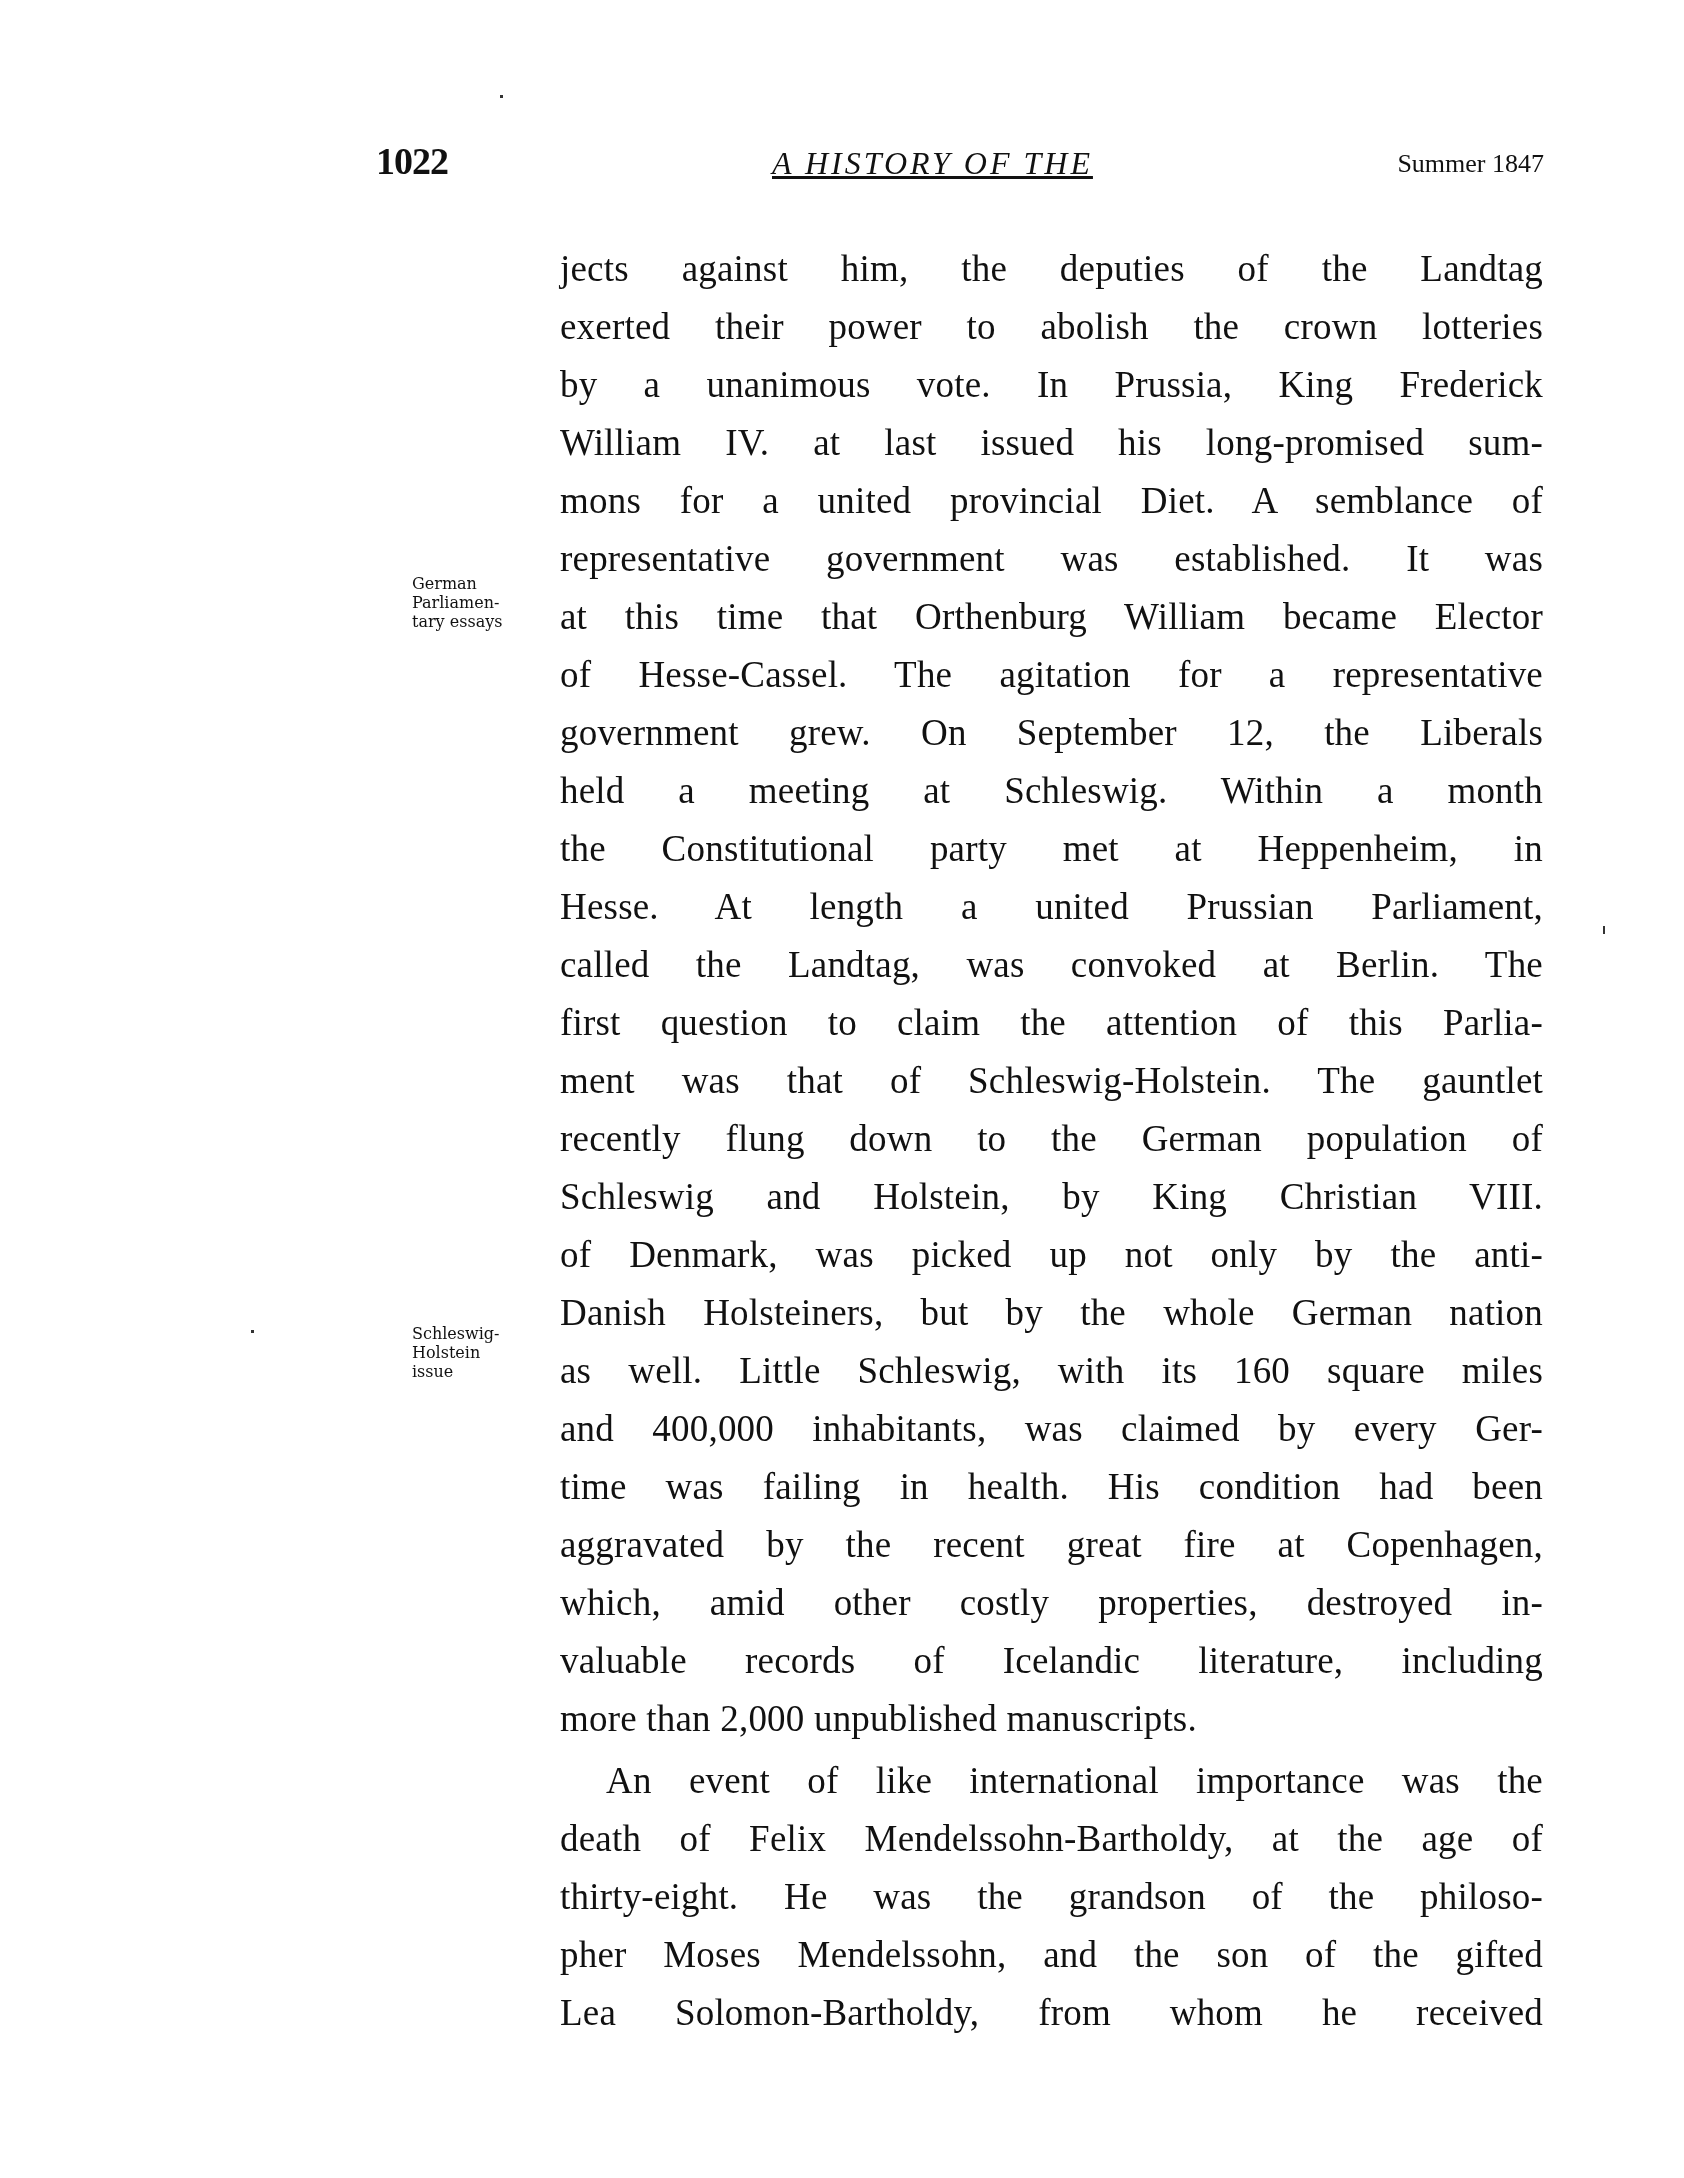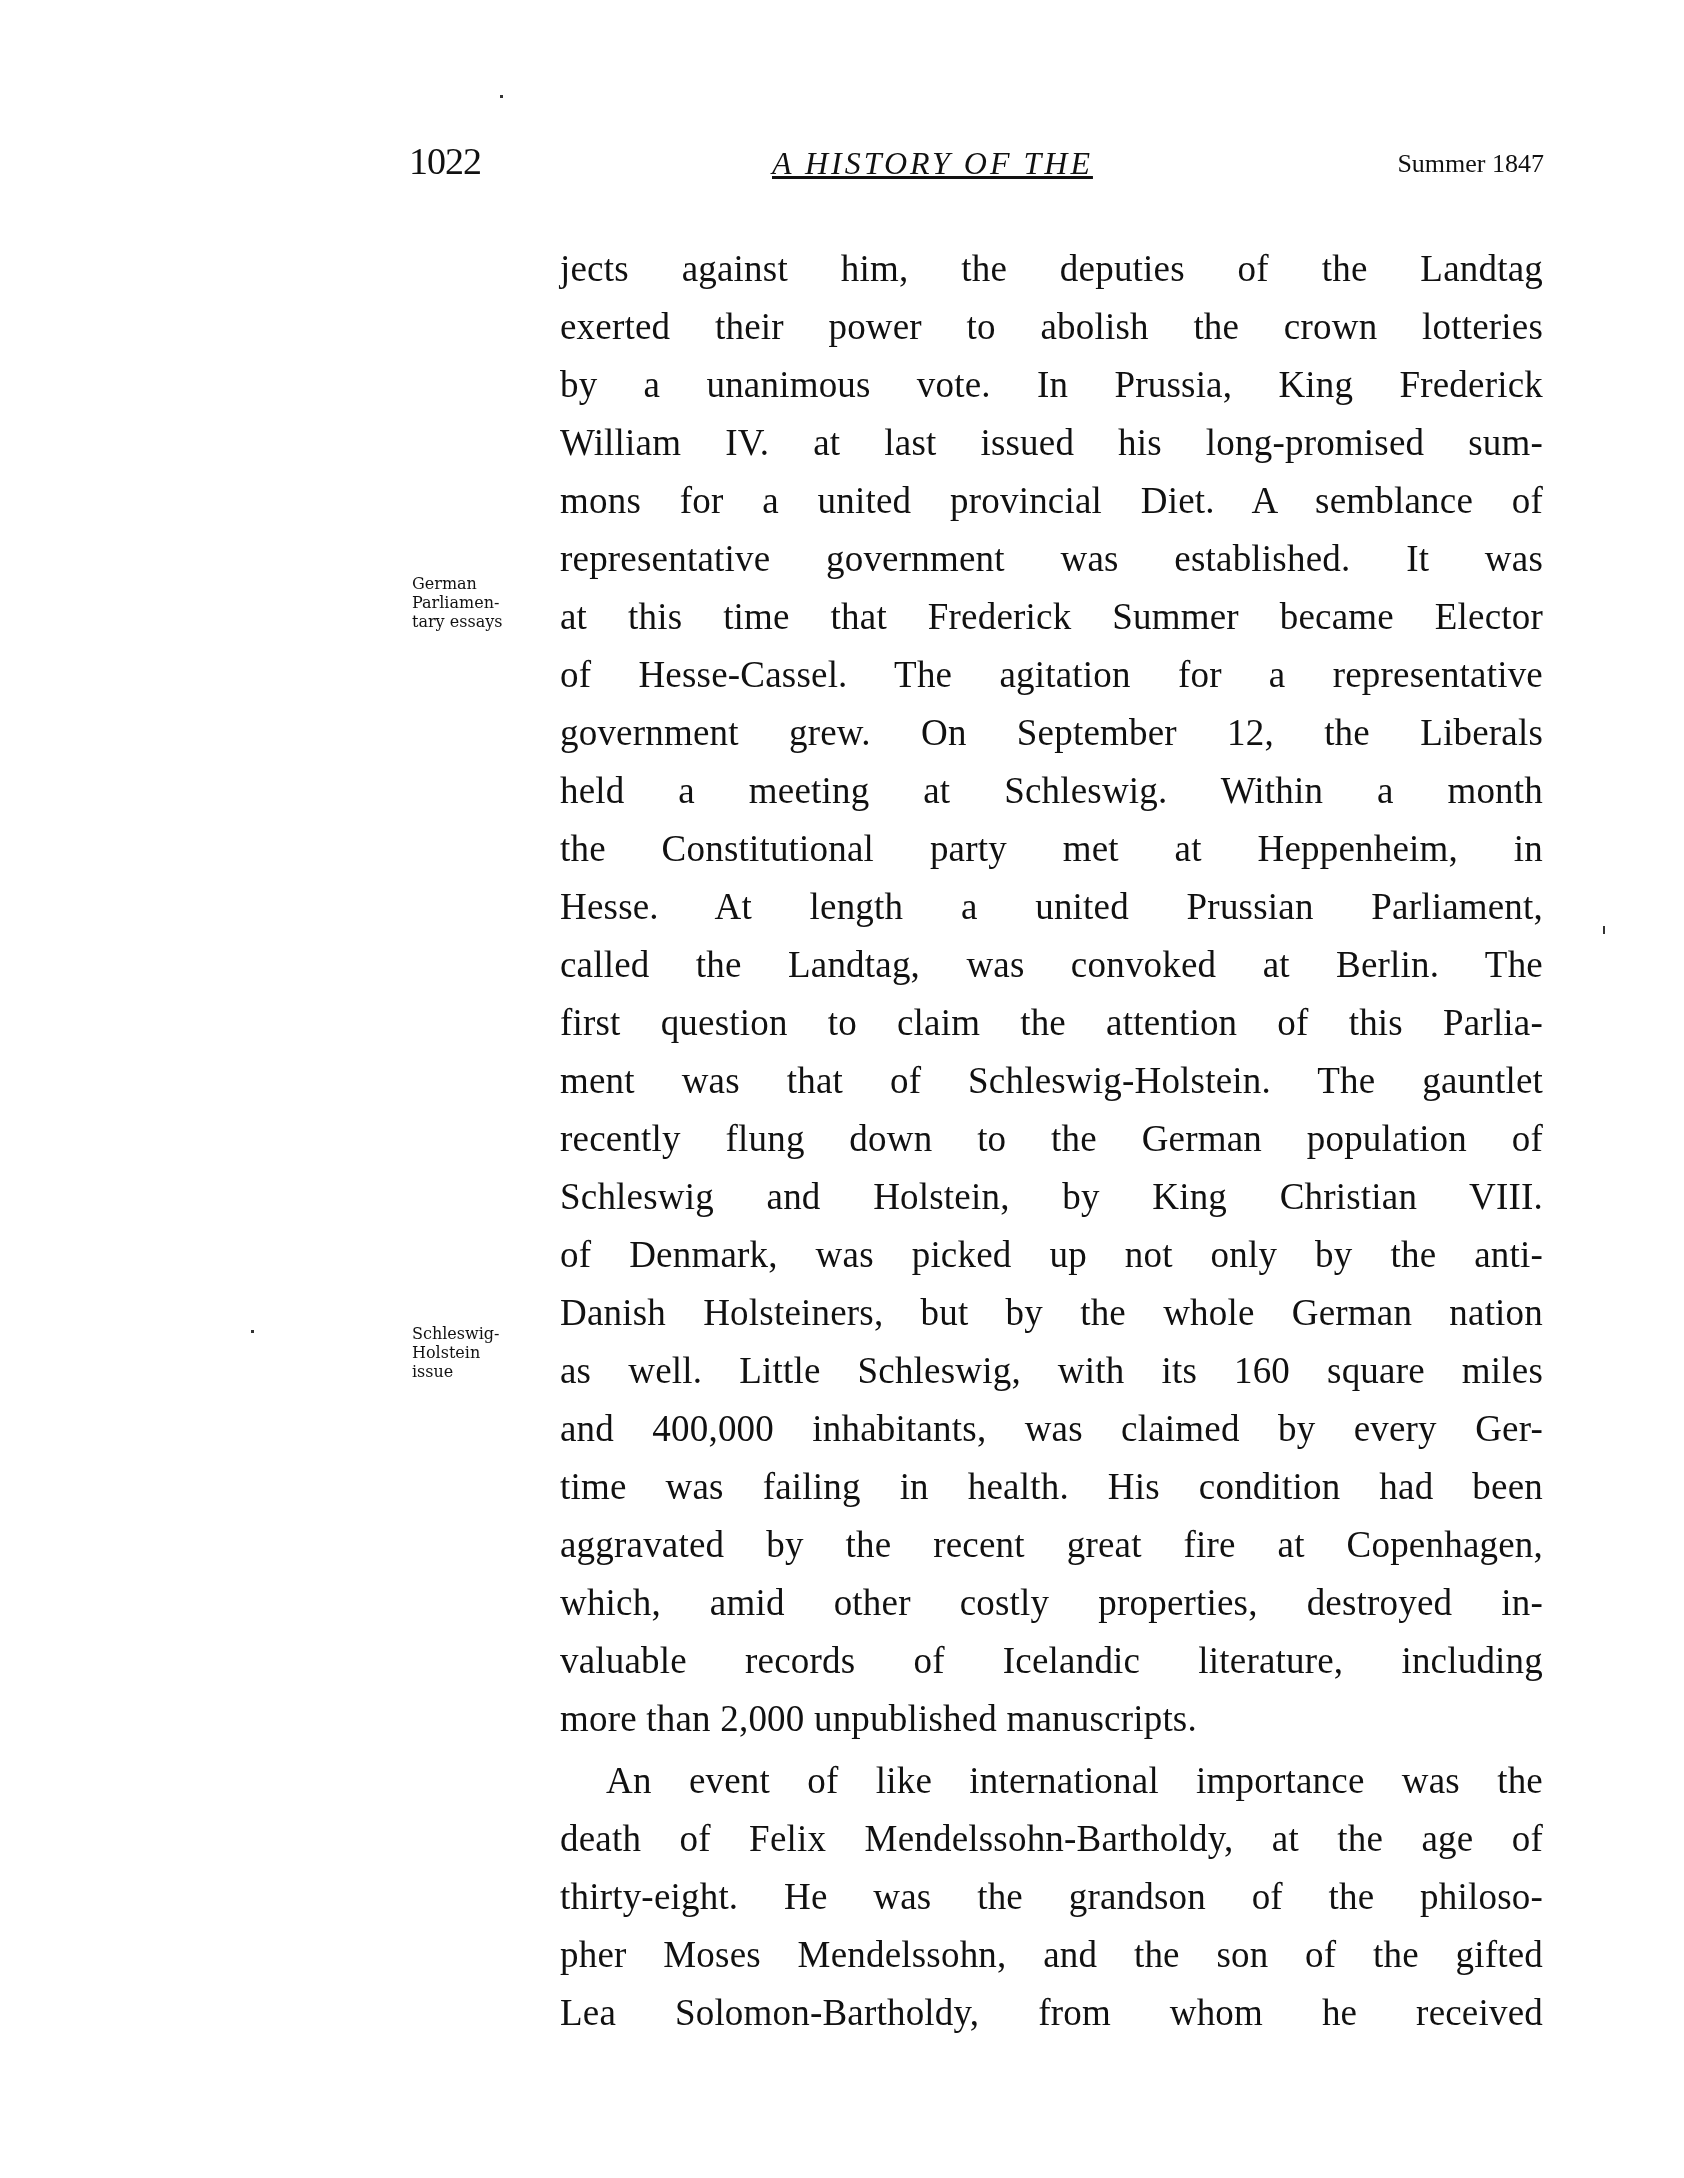--- a/index.html
+++ b/index.html
@@ -1,19 +1,19 @@
 <!DOCTYPE html>
 <html><head>
   <meta charset="utf-8">
   <style>
     html, body { margin: 0; padding: 0; background: #ffffff; }
     body { width: 1684px; height: 2178px; position: relative; overflow: hidden;
            font-family: "DejaVu Serif", "Liberation Serif", serif; color: #111; }
     .hdr { position: absolute; top: 139px; font-family: "Liberation Serif", serif; }
-    .pageno { left: 409px; font-size: 38px; font-weight: normal; letter-spacing: -1px; }
+    .pageno { left: 376px; font-size: 38px; font-weight: bold; letter-spacing: -1px; }
     .running { left: 772px; font-size: 32px; font-style: italic; letter-spacing: 3px; top: 145px; text-decoration: underline; }
     .date { right: 140px; font-size: 26px; top: 149px; }
     .body-text { position: absolute; left: 560px; top: 224px; width: 983px; margin-top: 16px; }
     .line { height: 58px; line-height: 57px; font-family: "Liberation Serif", serif;
             font-size: 37px; white-space: nowrap; text-align: justify; text-align-last: justify;
             letter-spacing: 0.2px; }
     .line.last { text-align-last: left; }
     .line.indent { padding-left: 46px; }
     .para-gap { height: 4px; }
     .margin-note { position: absolute; left: 412px; font-family: "DejaVu Serif", serif;
@@ -43,21 +43,21 @@
 </div>
 
 <div class="body-text">
   <div>
     <div class="line">jects against him, the deputies of the Landtag</div>
     <div class="line">exerted their power to abolish the crown lotteries</div>
     <div class="line">by a unanimous vote.  In Prussia, King Frederick</div>
     <div class="line">William IV. at last issued his long-promised sum-</div>
     <div class="line">mons for a united provincial Diet.  A semblance of</div>
     <div class="line">representative government was established.  It was</div>
-    <div class="line">at this time that Frederick Summer became Elector</div>
+    <div class="line">at this time that Orthenburg William became Elector</div>
     <div class="line">of Hesse-Cassel.  The agitation for a representative</div>
     <div class="line">government grew.  On September 12, the Liberals</div>
     <div class="line">held a meeting at Schleswig.  Within a month</div>
     <div class="line">the Constitutional party met at Heppenheim, in</div>
     <div class="line">Hesse.  At length a united Prussian Parliament,</div>
     <div class="line">called the Landtag, was convoked at Berlin.  The</div>
     <div class="line">first question to claim the attention of this Parlia-</div>
     <div class="line">ment was that of Schleswig-Holstein.  The gauntlet</div>
     <div class="line">recently flung down to the German population of</div>
     <div class="line">Schleswig and Holstein, by King Christian VIII.</div>

